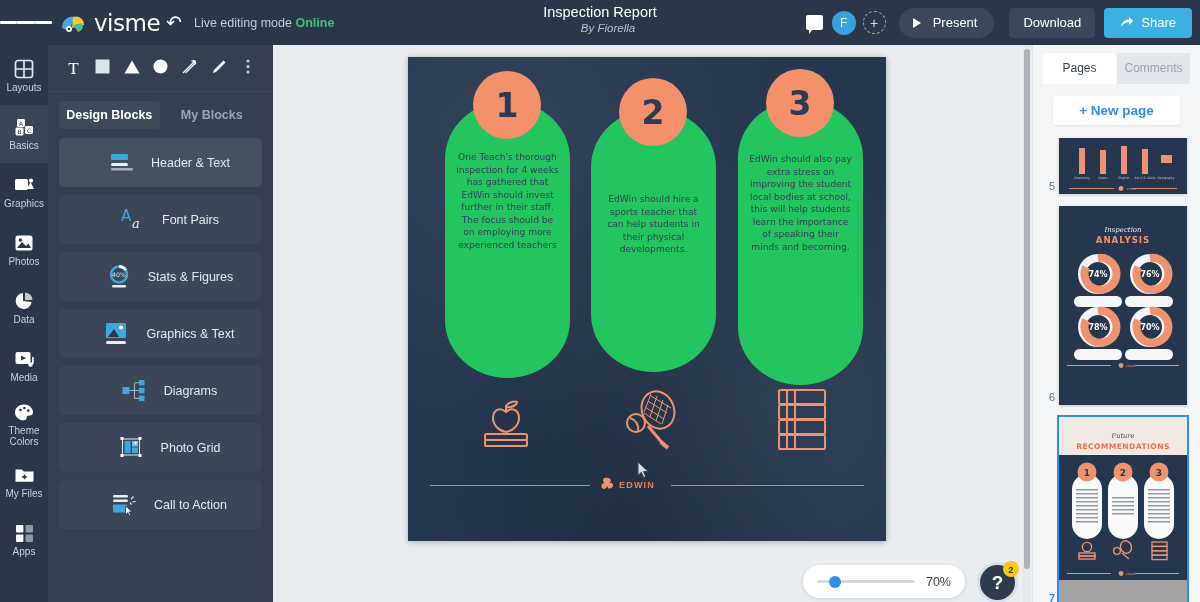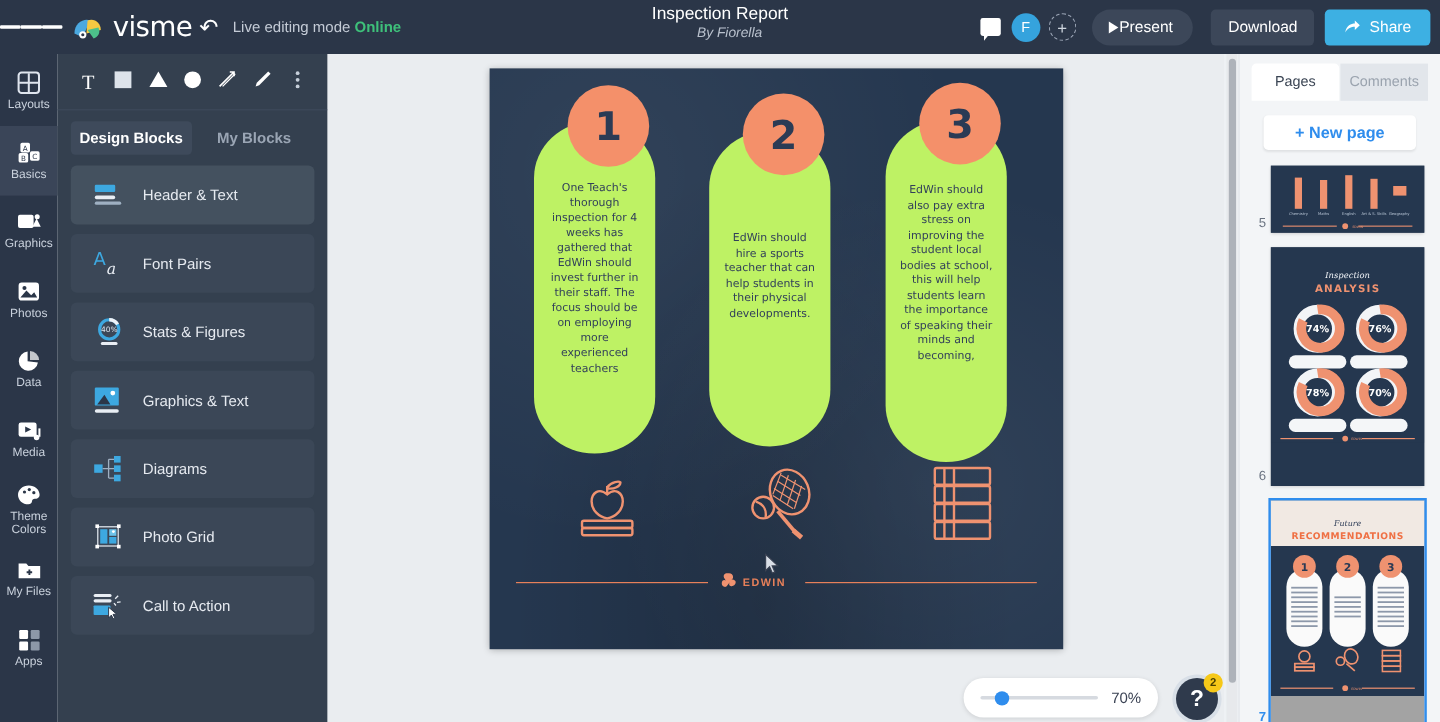--- a/index.html
+++ b/index.html
@@ -38,21 +38,21 @@
   .avatar {
     width: 24px; height: 24px; border-radius: 50%; background: #35a3dd;
     color: #fff; font-size: 12px; display:flex; align-items:center; justify-content:center; cursor:pointer;
   }
   .addperson {
     width: 23px; height: 23px; border-radius: 50%; border: 1.4px dashed #98a2b2;
     color: #cfd6df; font-size: 14px; display:flex; align-items:center; justify-content:center; cursor:pointer; margin-left:-2px;
   }
   .present-btn {
     background: #3c4759; color: #fff; border-radius: 16px; height: 30px;
-    display: flex; align-items: center; gap: 1px; padding: 0 17px 0 14px; font-size: 13px; cursor: pointer; margin-left: 4px;
+    display: flex; align-items: center; gap: 12px; padding: 0 17px 0 14px; font-size: 13px; cursor: pointer; margin-left: 4px;
   }
   .play-tri { width:0;height:0;border-left:8px solid #fff;border-top:5px solid transparent;border-bottom:5px solid transparent; }
   .dl-btn {
     background: #3c4759; color: #fff; border-radius: 4px; height: 30px; padding: 0 14px;
     display:flex; align-items:center; font-size: 13px; cursor:pointer; margin-left: 6px;
   }
   .share-btn {
     background: #3db0e3; color: #fff; border-radius: 4px; height: 30px; padding: 0 16px;
     display:flex; align-items:center; gap:7px; font-size: 13px; cursor:pointer;
   }
@@ -78,21 +78,21 @@
   .tool { width: 27px; height: 27px; border-radius: 4px; display:flex; align-items:center; justify-content:center; cursor:pointer; color:#fff; }
   .tabs { display: flex; padding: 9px 11px 6px; gap: 2px; font-weight: bold; }
   .tab {
     flex: 1; text-align: center; font-size: 12.5px; padding: 7px 0; border-radius: 4px;
     color: #9aa5b4; cursor: pointer;
   }
   .tab.active { background: #3e4a5b; color: #fff; }
   .blocks { padding: 3px 11px; }
   .block {
     height: 49px; background: #3b4757; border-radius: 5px; margin-bottom: 8px;
-    display: flex; align-items: center; gap: 14px; padding-left: 18px; cursor: pointer;
+    display: flex; align-items: center; gap: 14px; padding-left: 18px; cursor: pointer; justify-content: center;
   }
   .block.sel { background: #44515f; }
   .block-ico { width: 28px; height: 26px; display:flex; align-items:center; justify-content:center; flex:0 0 28px; }
   .block-label { color: #e6eaf0; font-size: 12.5px; }
 
   
   .canvaswrap {
     position: absolute; left: 273px; top: 45px; width: 747px; height: 557px;
     background: #eaedf0; overflow: hidden;
   }
@@ -102,21 +102,21 @@
     box-shadow: 0 1px 6px rgba(0,0,0,0.28);
   }
   .slide:before {
     content: ""; position: absolute; inset: 0;
     background:
       radial-gradient(ellipse at 20% 18%, rgba(255,255,255,0.055), transparent 55%),
       radial-gradient(ellipse at 78% 72%, rgba(255,255,255,0.05), transparent 52%),
       radial-gradient(ellipse at 48% 92%, rgba(0,0,0,0.18), transparent 60%);
   }
   .card {
-    position: absolute; width: 101px; background: #bef264;
+    position: absolute; width: 125px; background: #22c55e;
     border-radius: 62px / 58px; overflow: hidden;
   }
   .card .body {
     padding: 50px 11px 16px; font-size: 9.1px; line-height: 1.38; color: #32405a;
     text-align: center; font-family: "DejaVu Sans", sans-serif;
   }
   .numcircle {
     position: absolute; width: 68px; height: 68px; border-radius: 50%; background: #f4906a;
     display: flex; align-items: center; justify-content: center;
     color: #2b3b55; font-size: 33px; font-weight: bold; z-index: 3;

